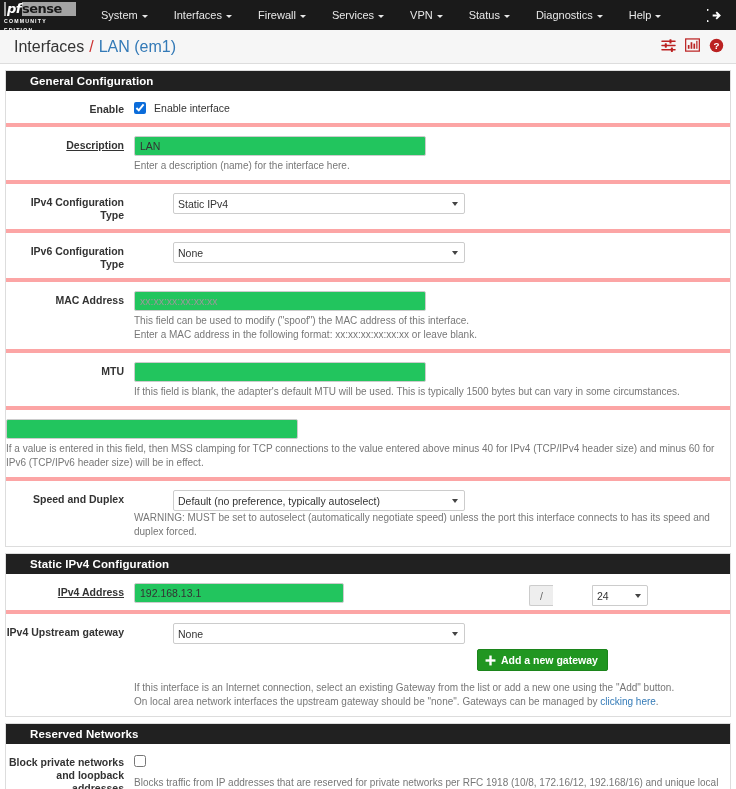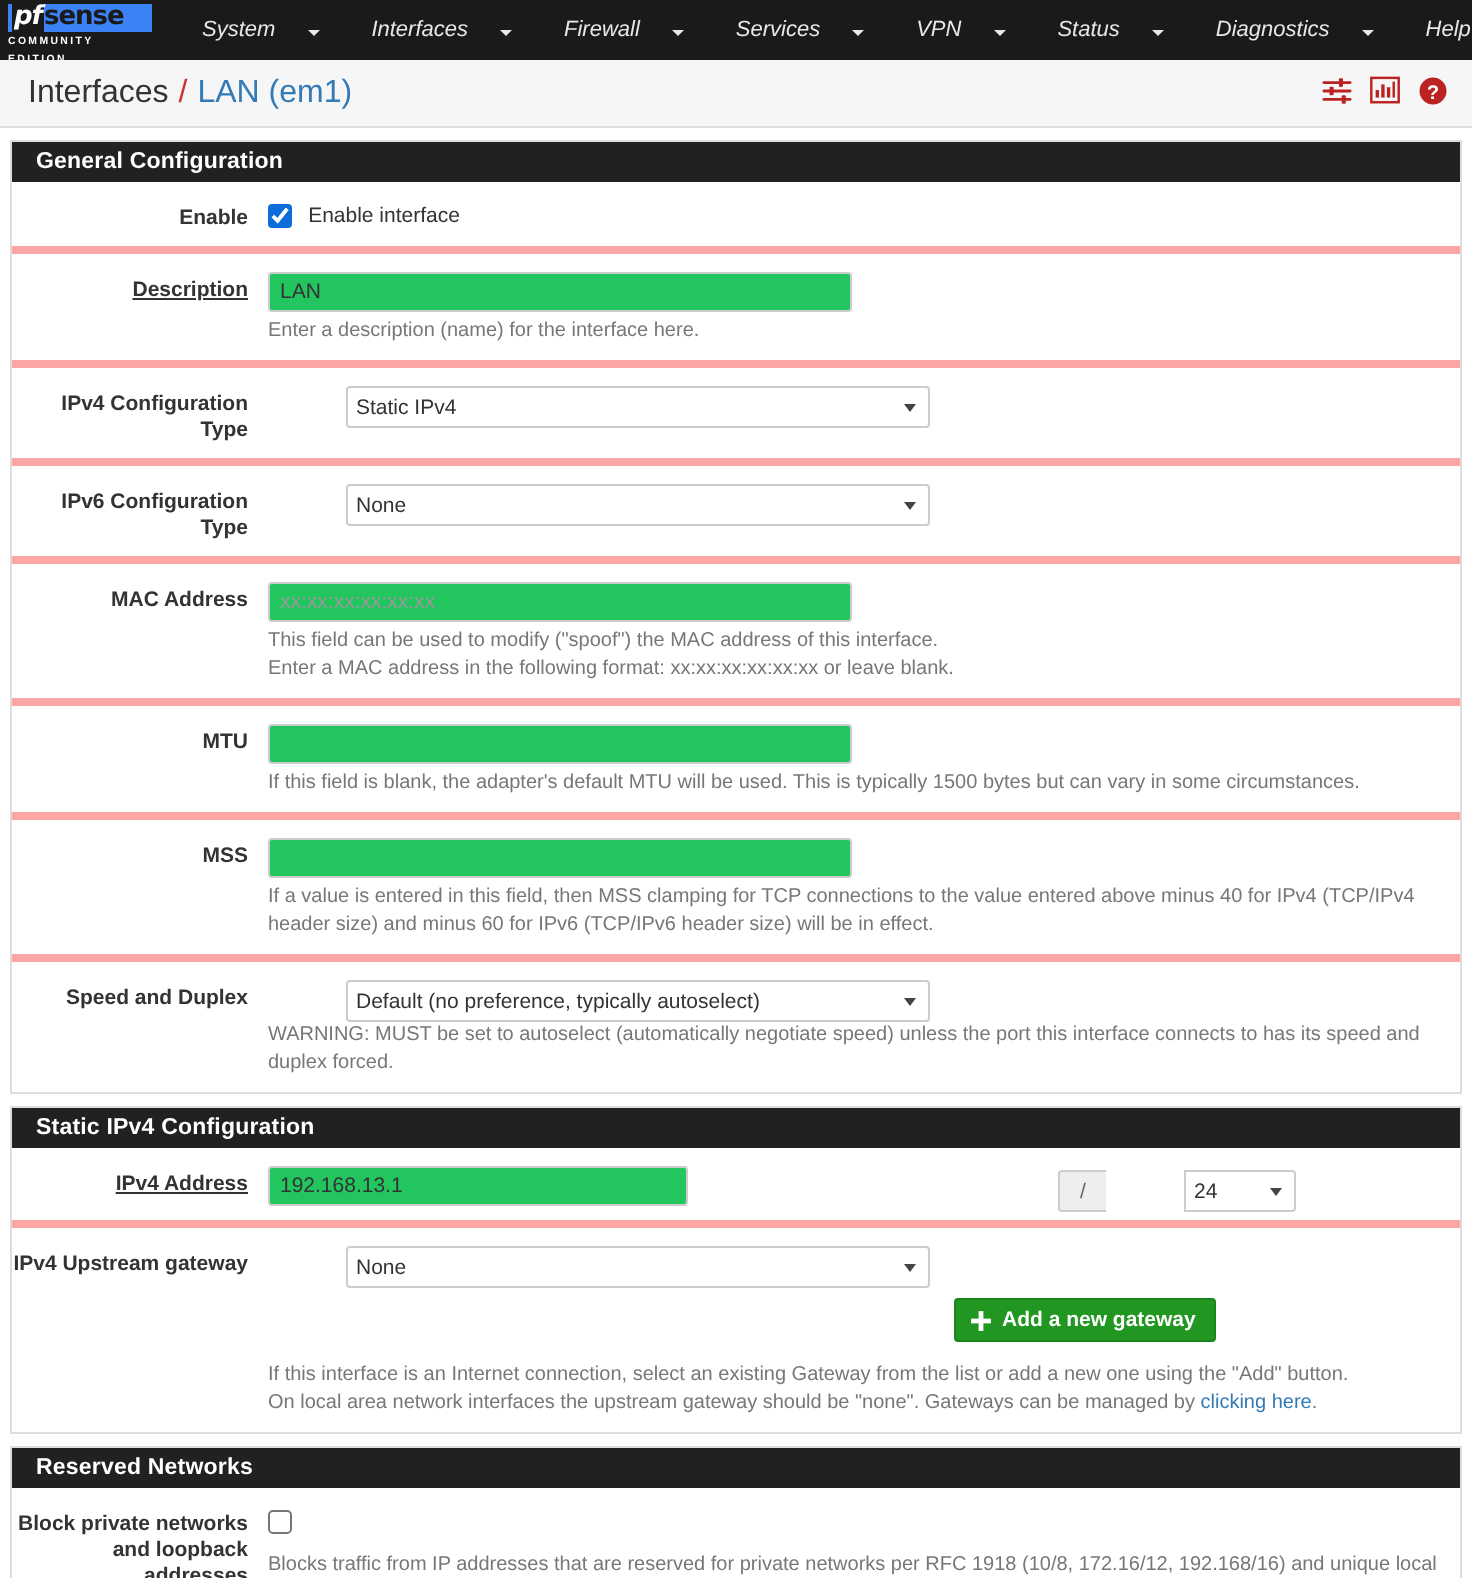--- a/index.html
+++ b/index.html
@@ -10,33 +10,33 @@
   }
   body { width: 736px; height: 789px; overflow: hidden; position: relative; font-size: 11px; color: #333; }
 
   
   .navbar {
     height: 30px; background: #1a1a1a; display: flex; align-items: center;
     padding: 0 6px 0 4px; position: relative;
   }
   .logo { width: 72px; height: 26px; display: block; flex: 0 0 auto; margin-right: 12px; }
   .logo-main {
-    background: #3b82f6; color: #1a1a1a; font-weight: bold; font-size: 13px;
+    background: #a3a3a3; color: #1a1a1a; font-weight: bold; font-size: 13px;
     letter-spacing: -0.5px; line-height: 14px; padding: 0 2px; display: block;
     font-family: "DejaVu Sans", sans-serif; text-align: left;
   }
   .logo-main .pf { background:#1a1a1a; color:#fff; padding: 0 1px; font-style: italic; }
   .logo-sub {
     background: #1a1a1a; color: #fff; font-size: 5.2px; font-weight: bold;
     letter-spacing: 1.2px; line-height: 9px; display: block; padding-top: 1px;
   }
   .nav-items { display: flex; align-items: center; flex: 1 1 auto; }
   .nav-item {
     color: #e8e8e8; font-size: 11px; padding: 7px 13px; cursor: pointer;
-    display: flex; align-items: center; gap: 16px; white-space: nowrap; font-style: italic;
+    display: flex; align-items: center; gap: 4px; white-space: nowrap;
   }
   .caret {
     width: 0; height: 0; border-left: 3.2px solid transparent;
     border-right: 3.2px solid transparent; border-top: 3.8px solid #e8e8e8;
     display: inline-block; margin-top: 2px;
   }
   .logout-btn {
     color: #fff; padding: 5px 8px; display: flex; align-items: center; cursor: pointer;
   }
 
@@ -48,21 +48,21 @@
   .crumb-static { font-size: 16px; color: #333; }
   .crumb-sep { font-size: 16px; color: #c33; margin: 0 5px; }
   .crumb-link { font-size: 16px; color: #337ab7; cursor: pointer; }
   .head-icons { position: absolute; right: 12px; top: 8px; display: flex; gap: 9px; align-items: center; }
   .head-icons svg { cursor: pointer; }
 
   
   .panel { margin: 6px 5px 0 5px; border: 1px solid #ddd; background: #fff; }
   .panel-head {
     background: #212121; color: #fff; font-weight: bold; font-size: 11.5px;
-    padding: 4px 12px; letter-spacing: 0.1px;
+    padding: 4px 24px; letter-spacing: 0.1px;
   }
   .panel-body { padding: 0; }
 
   .row { display: flex; border-bottom: 4px solid #fca5a5; padding: 9px 0 7px 0; }
   .row:last-child { border-bottom: none; }
   .row-label {
     width: 128px; flex: 0 0 128px; text-align: right; padding-right: 10px;
     font-weight: bold; font-size: 10.5px; color: #333; padding-top: 3px; line-height: 13px;
   }
   .row-label u { text-decoration: underline; }
@@ -244,21 +244,20 @@
 
     <div class="row">
       <div class="row-label">MTU</div>
       <div class="row-field">
         <input type="text" style="width: 292px;">
         <div class="help">If this field is blank, the adapter's default MTU will be used. This is typically 1500 bytes but can vary in some circumstances.</div>
       </div>
     </div>
 
     <div class="row">
-      <div class="row-label">MSS</div>
       <div class="row-field">
         <input type="text" style="width: 292px;">
         <div class="help">If a value is entered in this field, then MSS clamping for TCP connections to the value entered above minus 40 for IPv4 (TCP/IPv4 header size) and minus 60 for IPv6 (TCP/IPv6 header size) will be in effect.</div>
       </div>
     </div>
 
     <div class="row">
       <div class="row-label">Speed and Duplex</div>
       <div class="row-field">
         <span class="sel-wrap"><select style="width:292px">

